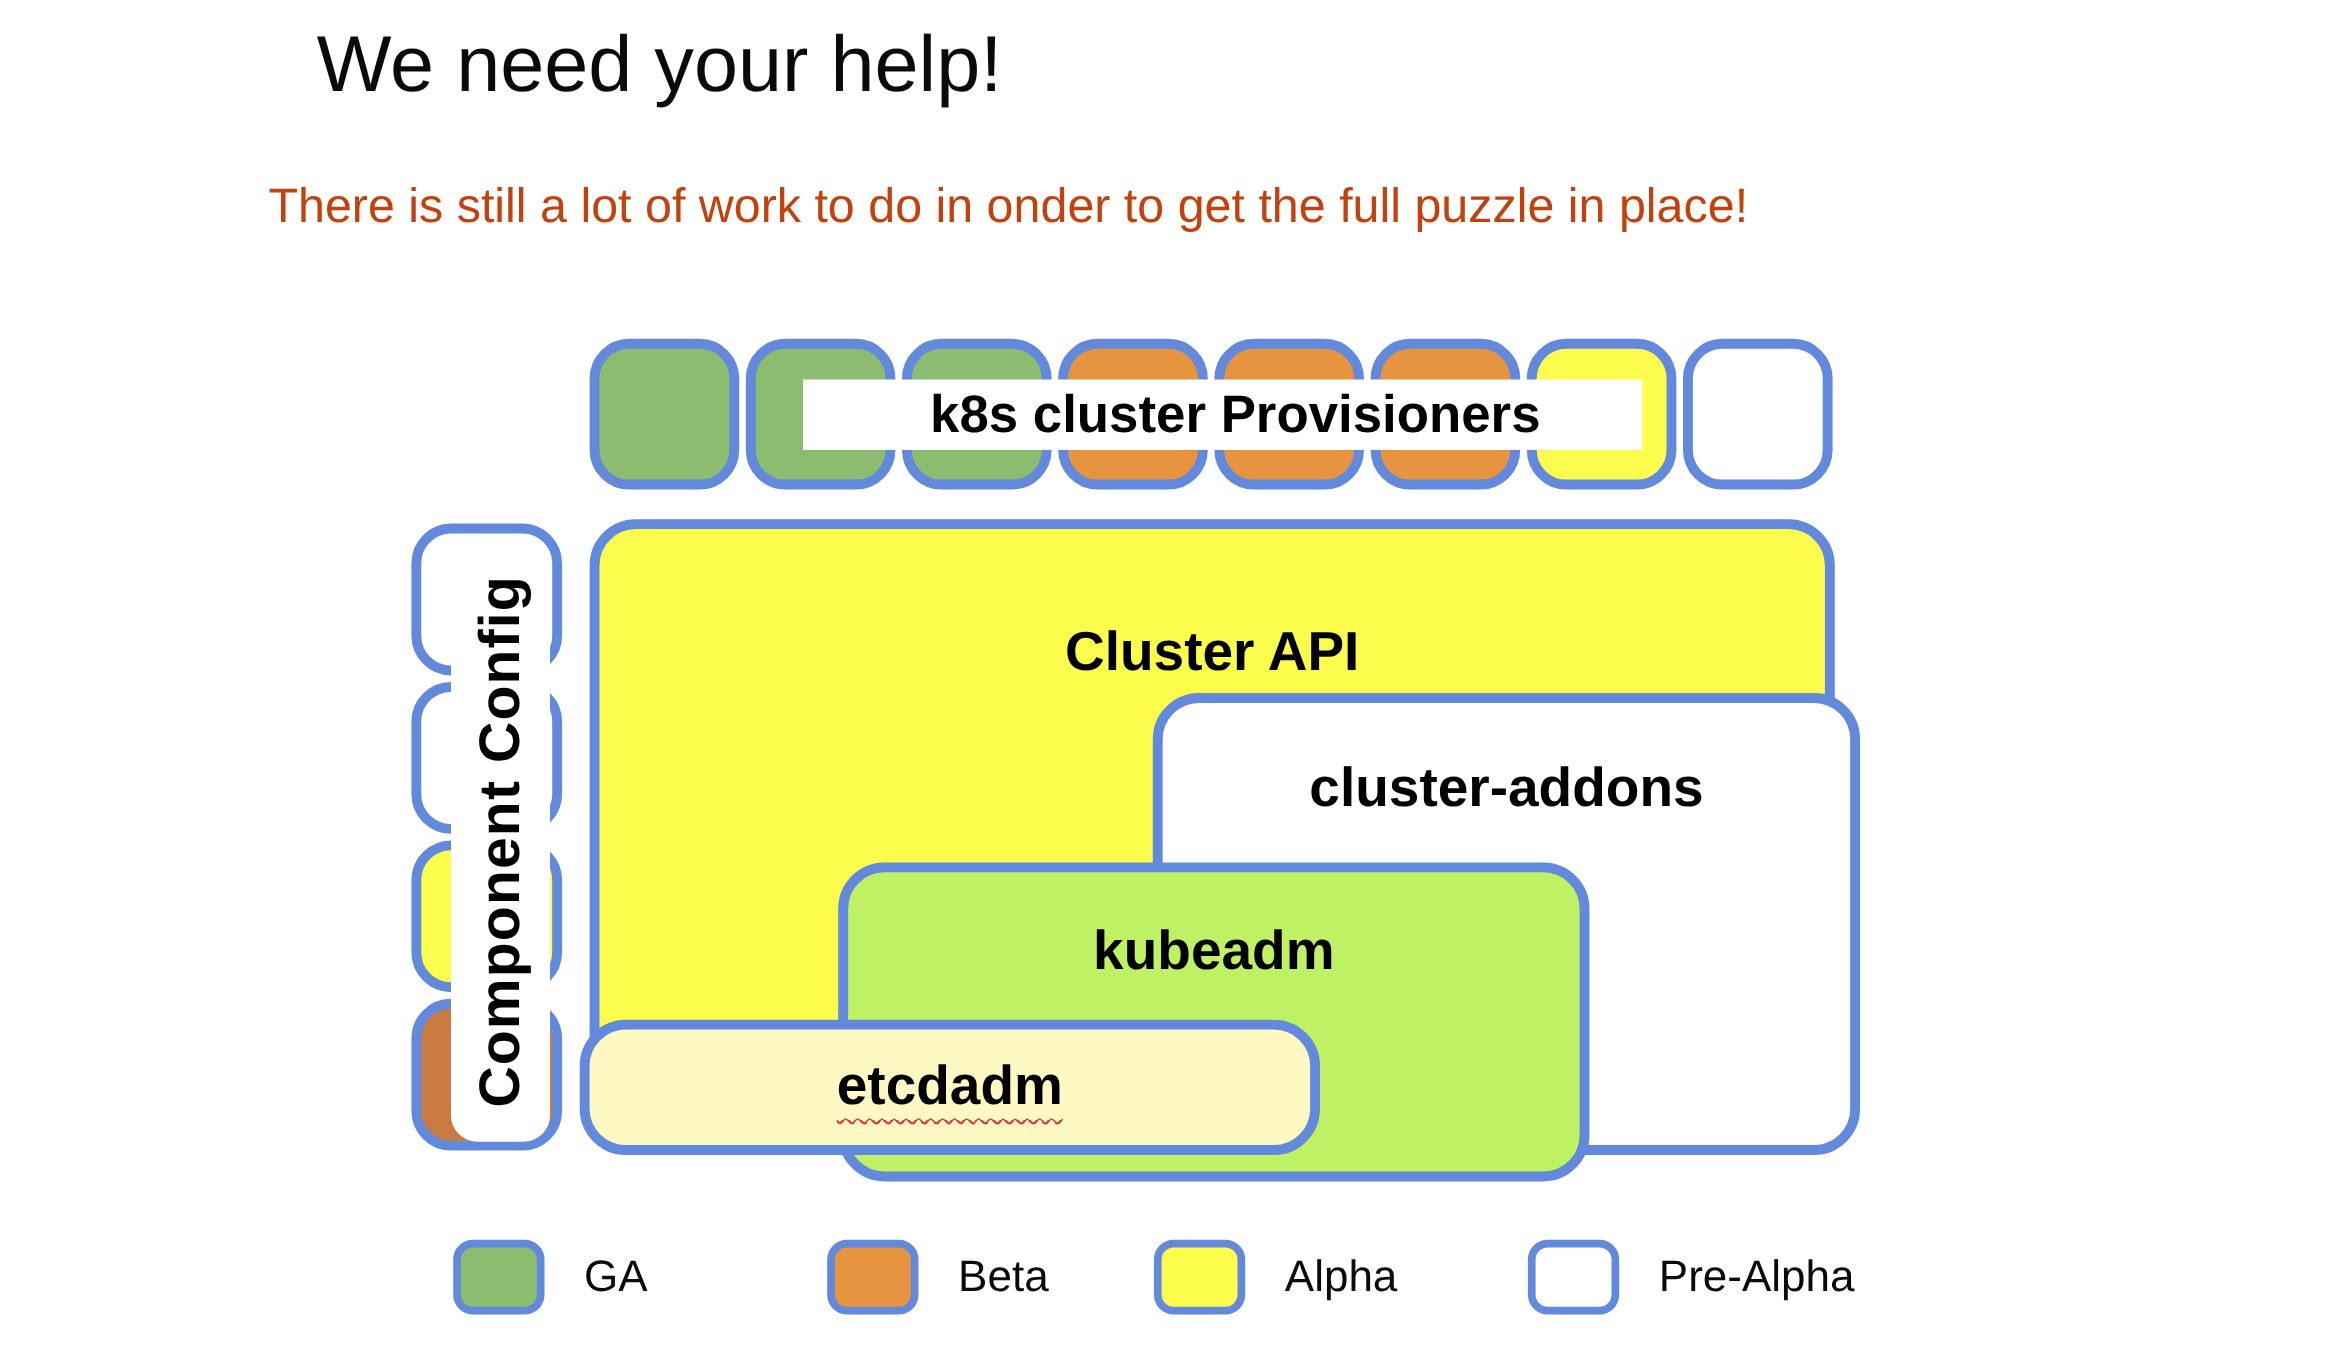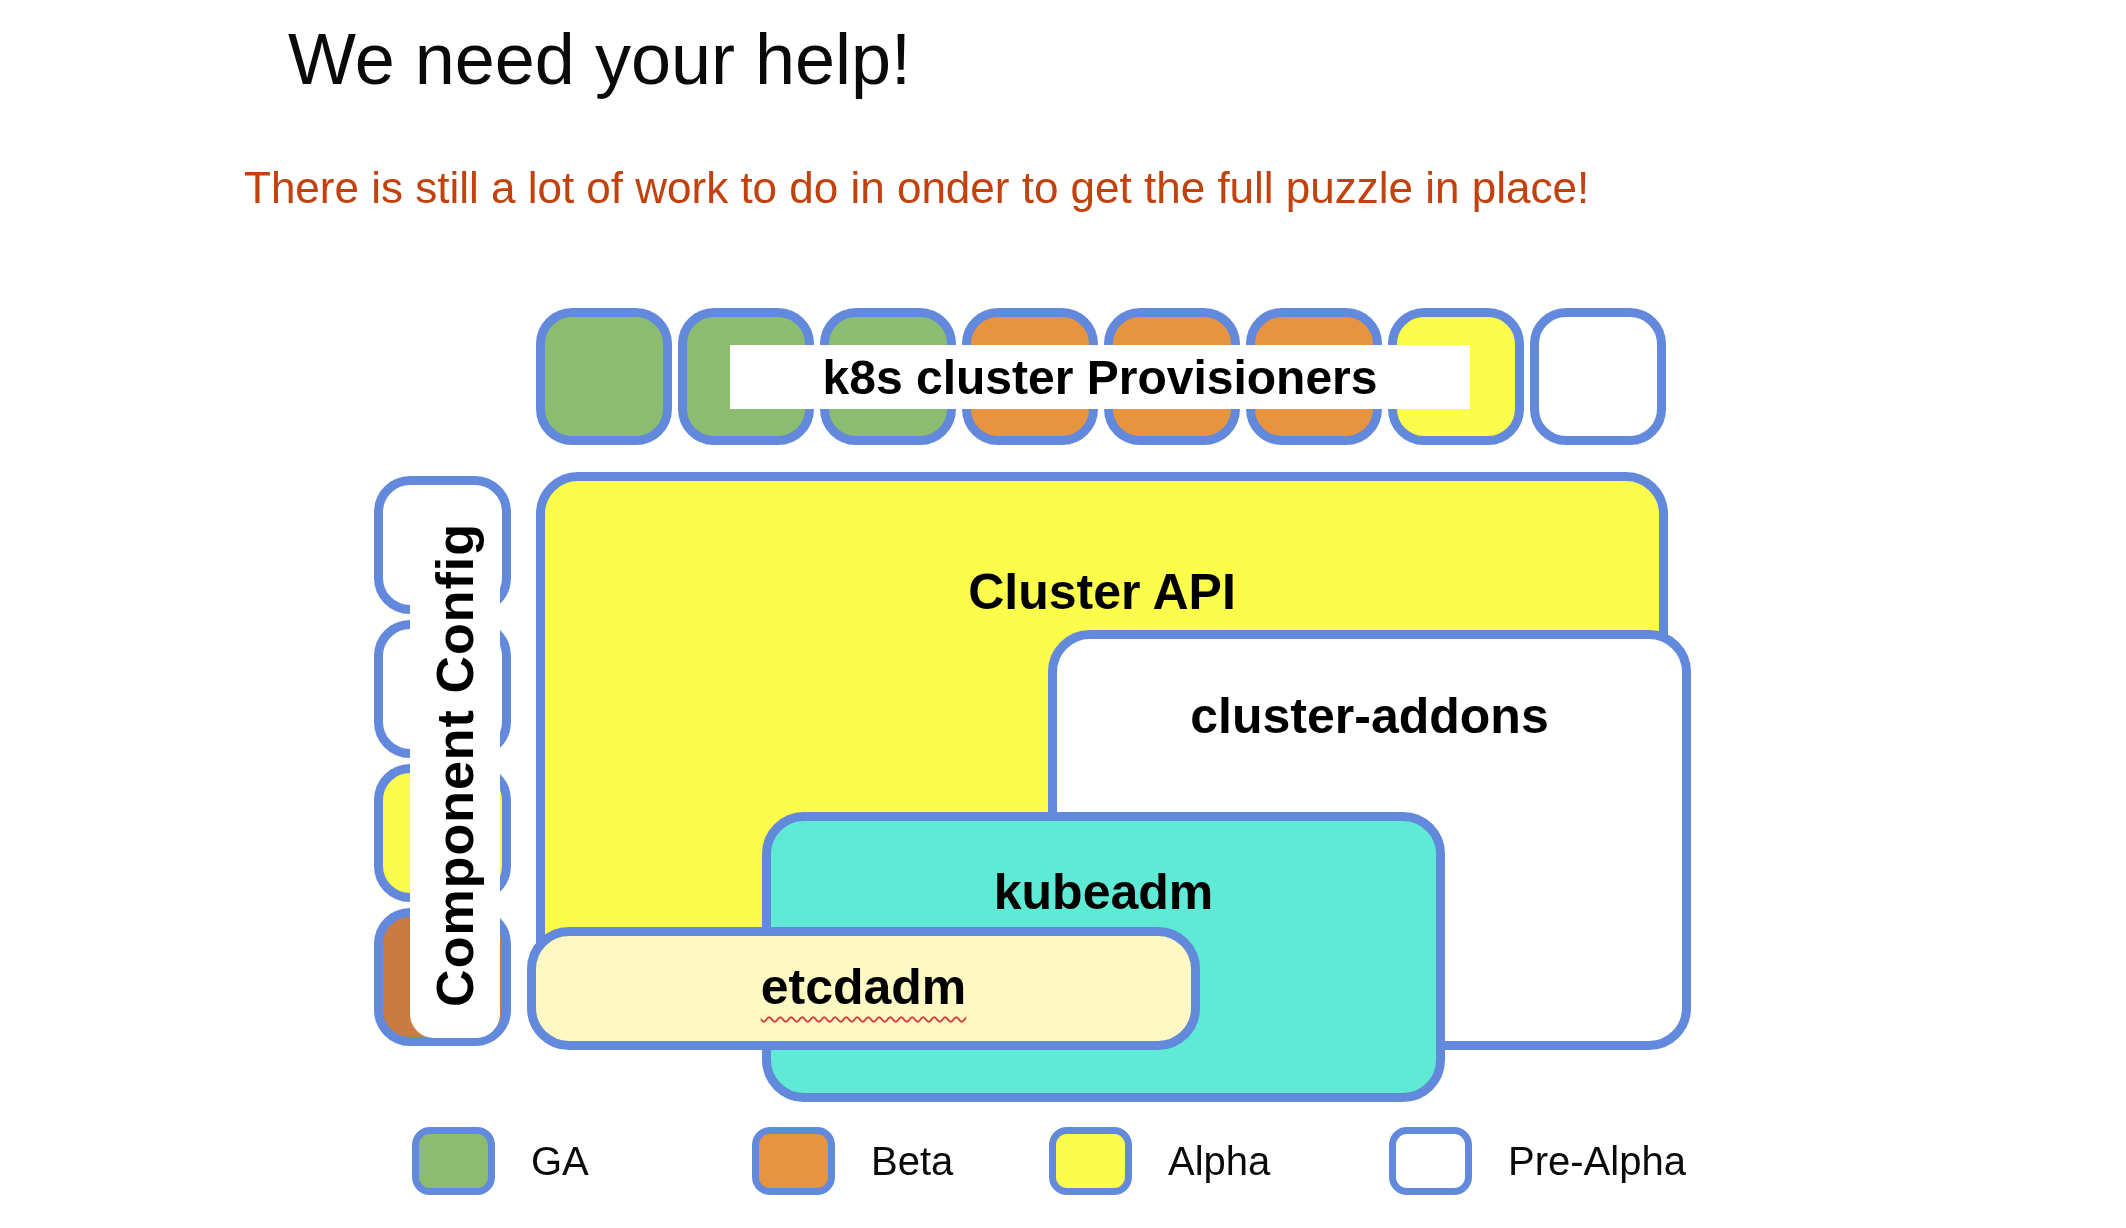--- a/index.html
+++ b/index.html
@@ -43,21 +43,21 @@
     position:absolute; left:536px; top:308px;
     display:flex; gap:6px;
   }
   .top-row .piece { width:136px; height:137px; }
 
   .provisioners-band {
     position:absolute; left:730px; top:345px;
     width:740px; height:64px;
     background:#ffffff;
     display:flex; align-items:center; justify-content:center;
-    font-size:48px; font-weight:700; white-space:nowrap;
+    font-size:48px; font-weight:700; white-space:nowrap;padding-left:23px;
   }
 
   
   .left-col {
     position:absolute; left:374px; top:476px;
     display:flex; flex-direction:column; gap:6px;
   }
   .left-col .piece { width:137px; height:138px; }
 
   .cc-overlay {
@@ -77,21 +77,21 @@
     position:absolute; box-sizing:border-box;
     border:9px solid #6389dc; border-radius:42px;
   }
   .box-label {
     position:absolute; left:0; width:100%;
     text-align:center; font-size:50px; font-weight:700;
     white-space:nowrap;
   }
   .cluster-api    { left:536px;  top:472px; width:1132px; height:578px; background:#fcfc4d; z-index:1; }
   .cluster-addons { left:1048px; top:630px; width:643px;  height:420px; background:#ffffff; z-index:2; }
-  .kubeadm        { left:762px;  top:812px; width:683px;  height:290px; background:#5eead4; z-index:3; }
+  .kubeadm        { left:762px;  top:784px; width:683px;  height:290px; background:#bef264; z-index:3; }
   .etcdadm        { left:527px;  top:927px; width:673px;  height:123px; background:#fef9c3; z-index:4; }
 
   .cluster-api    .box-label { top:38px;margin-top:44px; }
   .cluster-addons .box-label { top:48px; }
   .kubeadm        .box-label { top:42px; }
   .etcdadm        .box-label { top:22px; }
 
   .spellcheck {
     text-decoration-line:underline;
     text-decoration-style:wavy;

